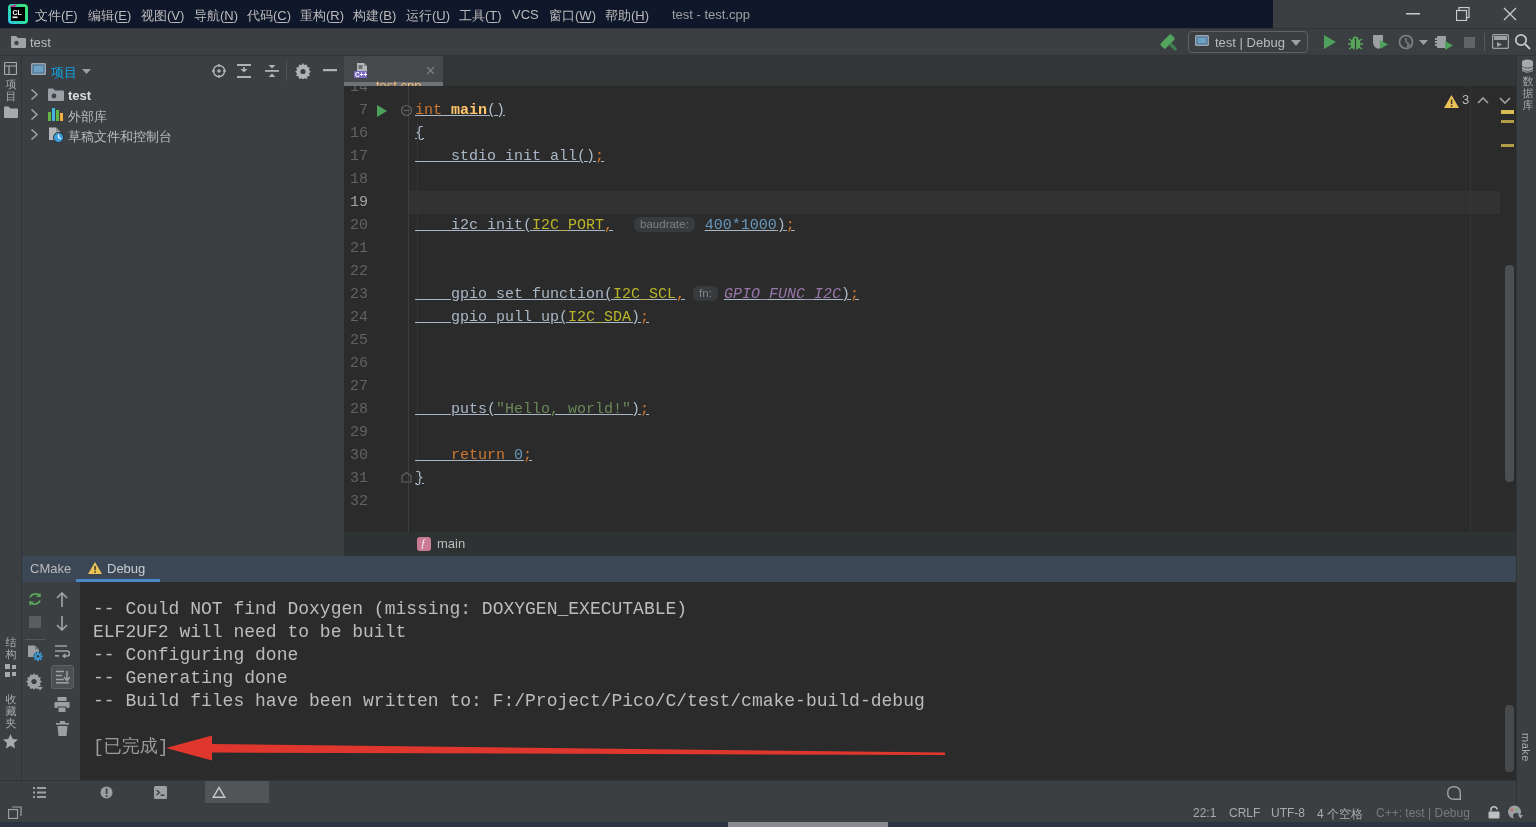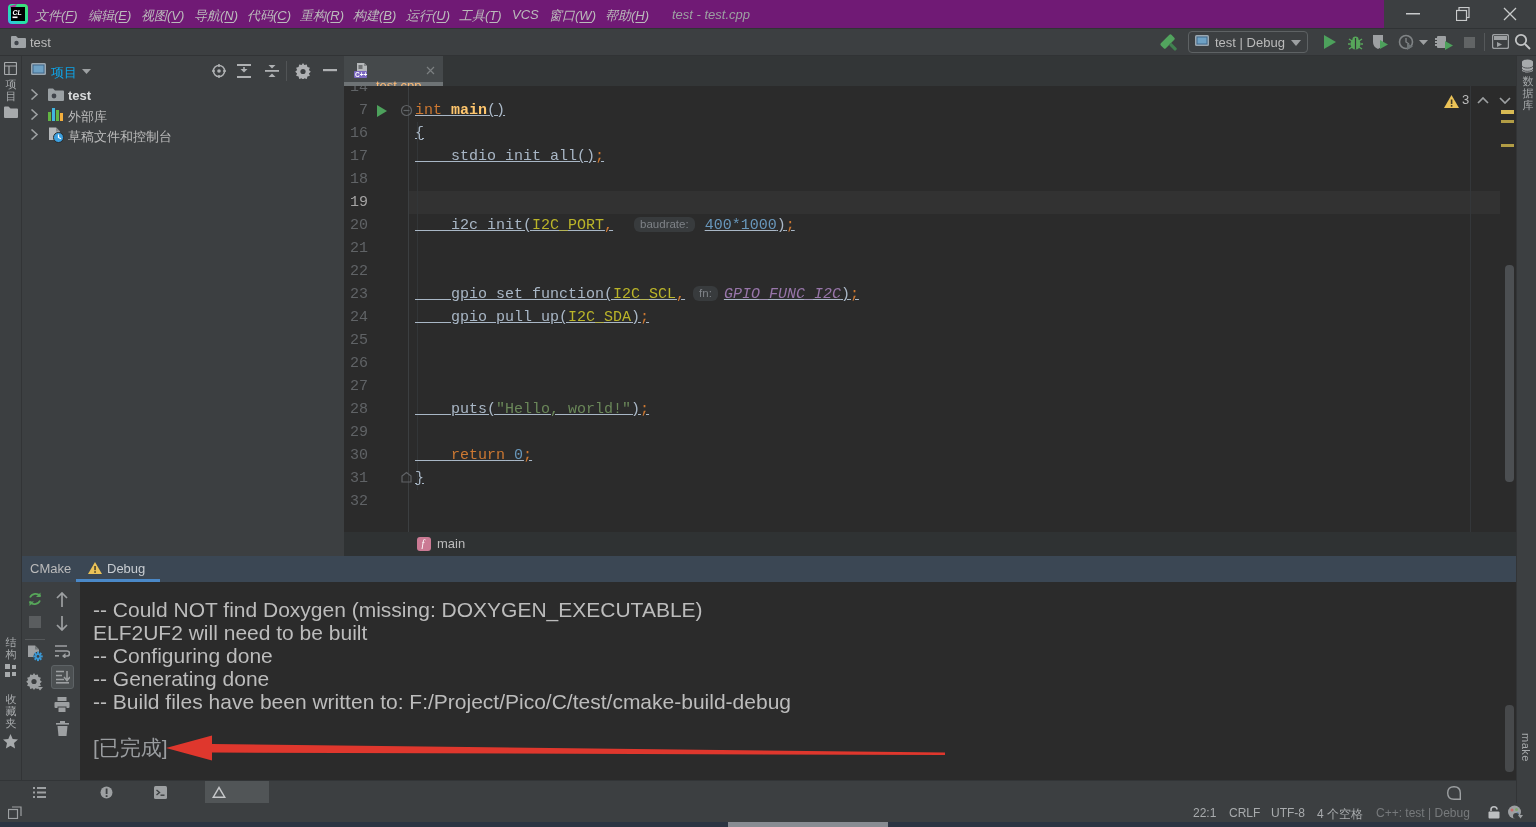--- a/index.html
+++ b/index.html
@@ -1,20 +1,20 @@
 <!DOCTYPE html>
 <html><head><meta charset="utf-8">
 <style>
 html,body{margin:0;padding:0;}
 body{width:1536px;height:827px;overflow:hidden;background:#3c3f41;
  font-family:"Liberation Sans",sans-serif;font-size:13px;color:#bbbbbb;}
 .abs{position:absolute;}
 svg{display:block;}
 u{text-decoration:underline;text-underline-offset:2px;}
-#titlebar{position:absolute;left:0;top:0;width:1384px;height:28px;background:#701a75;font-style:italic;}
+#titlebar{position:absolute;left:0;top:0;width:1273px;height:28px;background:#0f172a;}
 .menuitem{position:absolute;top:7px;font-size:13px;color:#bbbbbb;white-space:nowrap;}
 #navbar{position:absolute;left:0;top:28px;width:1536px;height:28px;background:#3c3f41;border-bottom:1px solid #313335;box-sizing:border-box;}
 #leftstrip{position:absolute;left:0;top:56px;width:22px;height:747px;background:#3c3f41;border-right:1px solid #323436;box-sizing:border-box;}
 .vtext{position:absolute;left:0;width:22px;text-align:center;font-size:11px;color:#a7aaac;line-height:12px;}
 #projpanel{position:absolute;left:22px;top:56px;width:322px;height:500px;background:#3c3f41;}
 #tabstrip{position:absolute;left:344px;top:56px;width:1172px;height:30px;background:#333637;}
 #tab1{position:absolute;left:0px;top:0px;width:99px;height:26px;background:#45494b;}
 #tabunder{position:absolute;left:0px;top:26px;width:99px;height:4px;background:#6e7375;}
 #editor{position:absolute;left:344px;top:86px;width:1172px;height:446px;background:#2b2b2b;overflow:hidden;}
 .gln{position:absolute;left:0px;width:24px;text-align:right;font-family:"Liberation Mono",monospace;font-size:15px;color:#606366;line-height:23px;height:23px;}
@@ -25,21 +25,21 @@
 .pun{color:#cc7832;}
 .num{color:#6897bb;}
 .cmt{color:#808080;}
 .str{color:#6a8759;}
 .enum{color:#9876aa;font-style:italic;}
 .hint{display:inline-block;font-family:"Liberation Sans",sans-serif;font-size:11.5px;color:#7e8287;background:#383b3d;border-radius:6px;padding:0 6px;height:15px;line-height:15px;vertical-align:1px;}
 #breadcrumb{position:absolute;left:344px;top:532px;width:1172px;height:24px;background:#2f3233;}
 #cmakehead{position:absolute;left:22px;top:556px;width:1494px;height:26px;background:#3b4754;}
 #cmaketools{position:absolute;left:22px;top:582px;width:58px;height:224px;background:#3c3f41;}
 #console{position:absolute;left:80px;top:582px;width:1436px;height:198px;background:#2b2b2b;}
-.conline{position:absolute;left:13px;height:23px;line-height:23px;font-family:Liberation Sans, sans-serif;font-size:21px;color:#bcbcbc;white-space:pre;}
+.conline{position:absolute;left:13px;height:23px;line-height:23px;font-family:Liberation Mono, monospace;font-size:18px;color:#bcbcbc;white-space:pre;}
 #bottombar{position:absolute;left:0;top:780px;width:1536px;height:23px;background:#3c3f41;border-top:1px solid #323537;box-sizing:border-box;}
 .bbtn{position:absolute;top:3px;font-size:14px;color:#bbbbbb;margin-top:48px;}
 #statusbar{position:absolute;left:0;top:803px;width:1536px;height:19px;background:#3c3f41;}
 .sbt{position:absolute;top:3px;font-size:12px;color:#a8abad;white-space:nowrap;}
 #taskbar{position:absolute;left:0;top:822px;width:1536px;height:5px;background:#2b3442;}
 #rightstrip{position:absolute;left:1516px;top:56px;width:20px;height:747px;background:#3c3f41;border-left:1px solid #323436;box-sizing:border-box;}
 </style></head>
 <body>
 <div id="titlebar">
  <svg class="abs" style="left:8px;top:4px" width="20" height="20">

